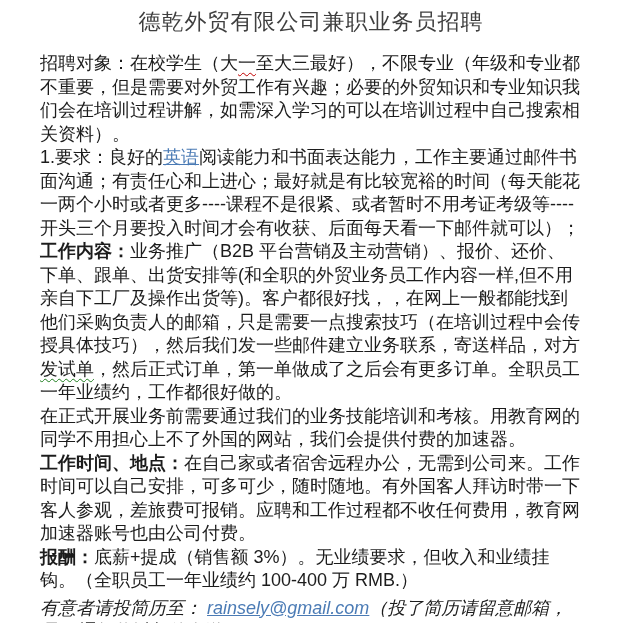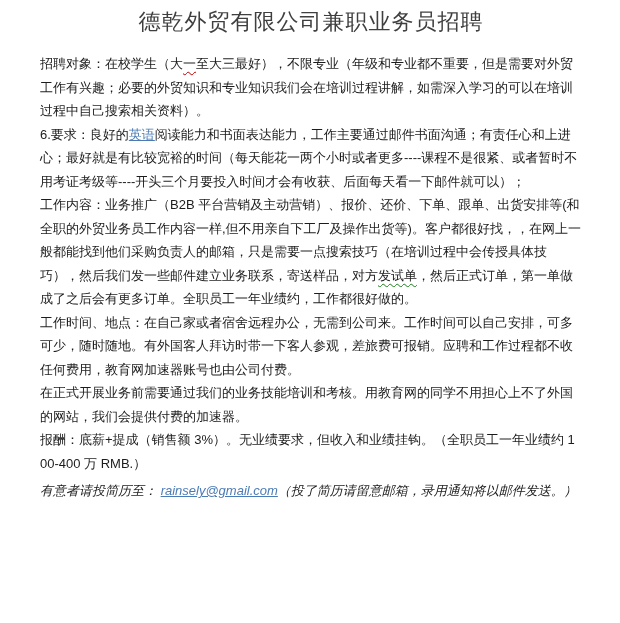--- a/index.html
+++ b/index.html
@@ -23,31 +23,31 @@
     font-size: 22px;
     line-height: 40px;
     letter-spacing: 1px;
     text-align: center;
     color: var(--title-color, #3f3f3f);
     margin: 0 0 10px 0;
     white-space: nowrap;
   }
   .para {
     margin: 0;
-    font-size: 13px;
+    font-size: 18px;
     line-height: 23.5px;
     text-align: left;
     word-break: break-all;
   }
   .para.space-before {
     margin-top: 4px;
     font-style: italic;
   }
   .bold {
-    font-weight: normal;
+    font-weight: bold;
   }
   a.doc-link {
     color: var(--link-color, #4b7bb5);
     text-decoration: underline;
     cursor: pointer;
   }
   .wavy-red {
     text-decoration-line: underline;
     text-decoration-style: wavy;
     text-decoration-color: var(--squiggle-red, #c00000);
@@ -64,20 +64,20 @@
     text-decoration-skip-ink: none;
   }
 </style>
 </head>
 <body style="background: rgb(255, 255, 255);">
 
 <div class="doc">
   <h1 class="doc-title">德乾外贸有限公司兼职业务员招聘</h1>
   <div>
       <p class="para"><span>招聘对象：在校学生（大</span><span class="wavy-red">一</span><span>至大三最好），不限专业（年级和专业都不重要，但是需要对外贸工作有兴趣；必要的外贸知识和专业知识我们会在培训过程讲解，如需深入学习的可以在培训过程中自己搜索相关资料）。</span></p>
-      <p class="para"><span>6.要求：良好的</span><a class="doc-link" href="#">英语</a><span>阅读能力和书面表达能力，工作主要通过邮件书面沟通；有责任心和上进心；最好就是有比较宽裕的时间（每天能花一两个小时或者更多----课程不是很紧、或者暂时不用考证考级等----开头三个月要投入时间才会有收获、后面每天看一下邮件就可以）；</span></p>
+      <p class="para"><span>1.要求：良好的</span><a class="doc-link" href="#">英语</a><span>阅读能力和书面表达能力，工作主要通过邮件书面沟通；有责任心和上进心；最好就是有比较宽裕的时间（每天能花一两个小时或者更多----课程不是很紧、或者暂时不用考证考级等----开头三个月要投入时间才会有收获、后面每天看一下邮件就可以）；</span></p>
       <p class="para"><span class="bold">工作内容：</span><span>业务推广（B2B 平台营销及主动营销）、报价、还价、下单、跟单、出货安排等(和全职的外贸业务员工作内容一样,但不用亲自下工厂及操作出货等)。客户都很好找，，在网上一般都能找到他们采购负责人的邮箱，只是需要一点搜索技巧（在培训过程中会传授具体技巧），然后我们发一些邮件建立业务联系，寄送样品，对方</span><span class="wavy-green">发试单</span><span>，然后正式订单，第一单做成了之后会有更多订单。全职员工一年业绩约，工作都很好做的。</span></p>
+      <p class="para"><span>在正式开展业务前需要通过我们的业务技能培训和考核。用教育网的同学不用担心上不了外国的网站，我们会提供付费的加速器。</span></p>
       <p class="para"><span class="bold">工作时间、地点：</span><span>在自己家或者宿舍远程办公，无需到公司来。工作时间可以自己安排，可多可少，随时随地。有外国客人拜访时带一下客人参观，差旅费可报销。应聘和工作过程都不收任何费用，教育网加速器账号也由公司付费。</span></p>
-      <p class="para"><span>在正式开展业务前需要通过我们的业务技能培训和考核。用教育网的同学不用担心上不了外国的网站，我们会提供付费的加速器。</span></p>
       <p class="para"><span class="bold">报酬：</span><span>底薪+提成（销售额 3%）。无业绩要求，但收入和业绩挂钩。（全职员工一年业绩约 100-400 万 RMB.）</span></p>
       <p class="para space-before"><span>有意者请投简历至： </span><a class="doc-link" href="#">rainsely@gmail.com</a><span>（投了简历请留意邮箱，录用通知将以邮件发送。）</span></p>
     </div>
 </div>
 
 </body></html>

